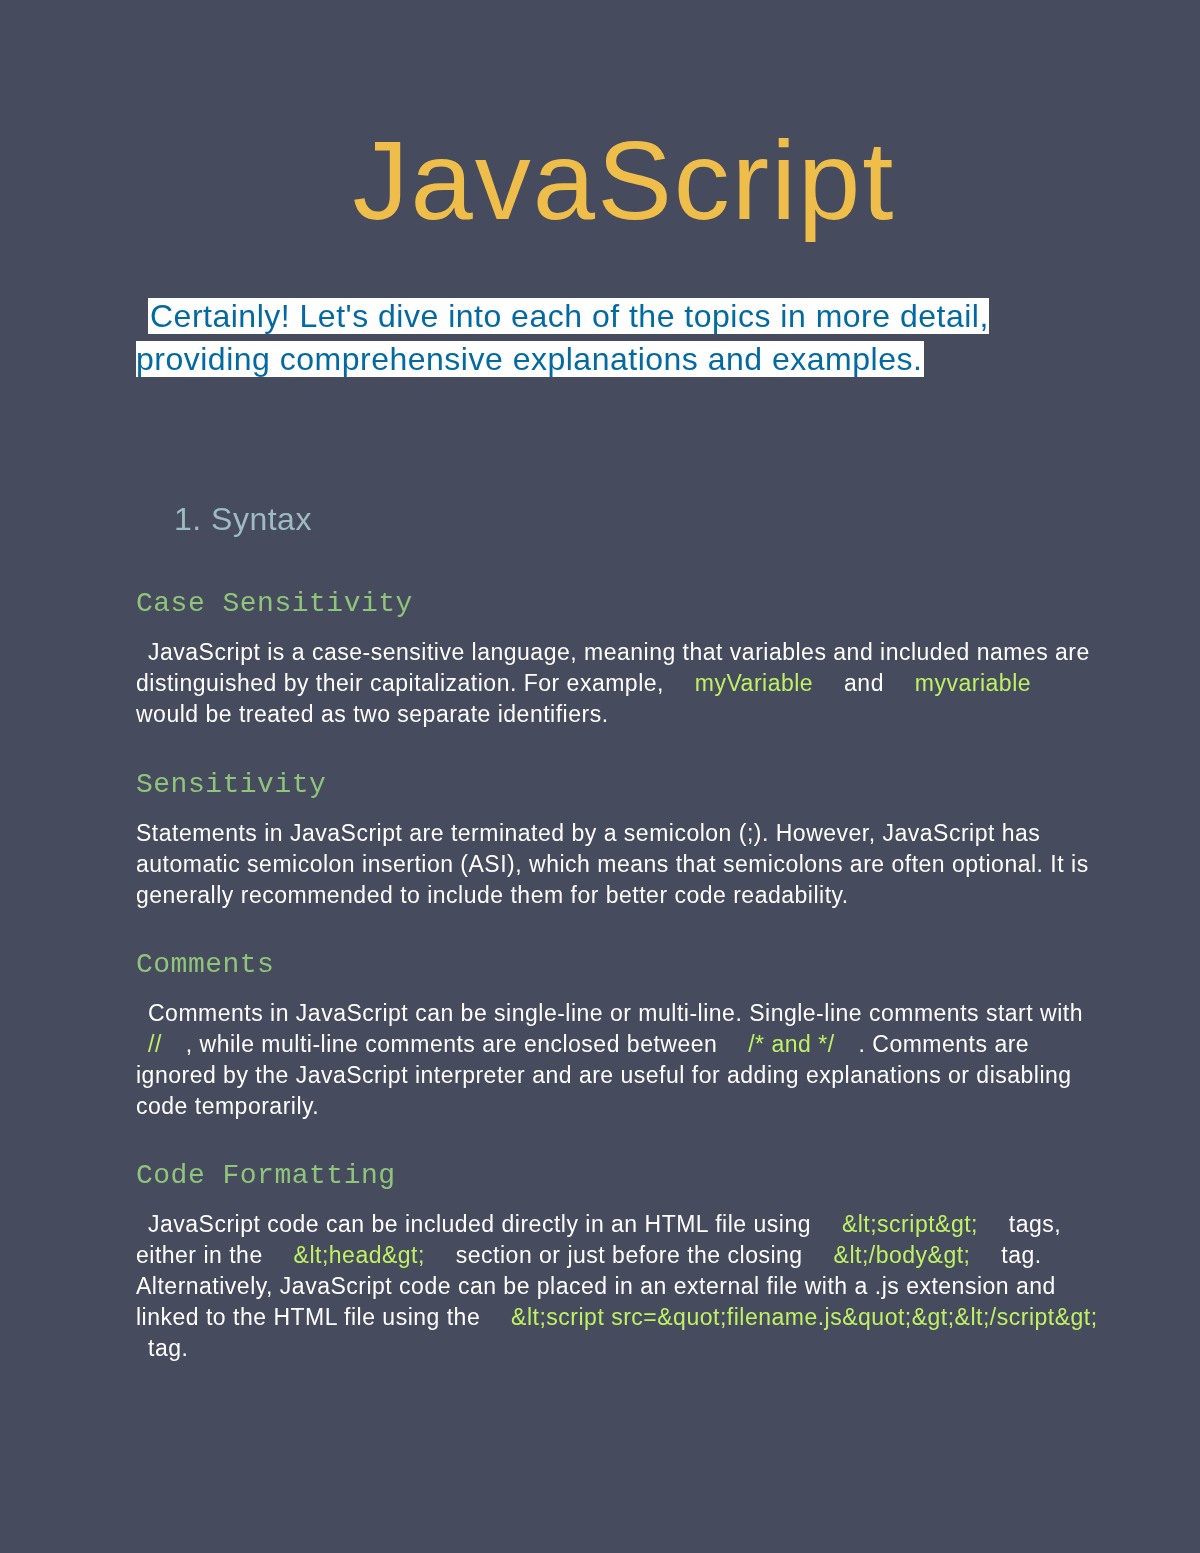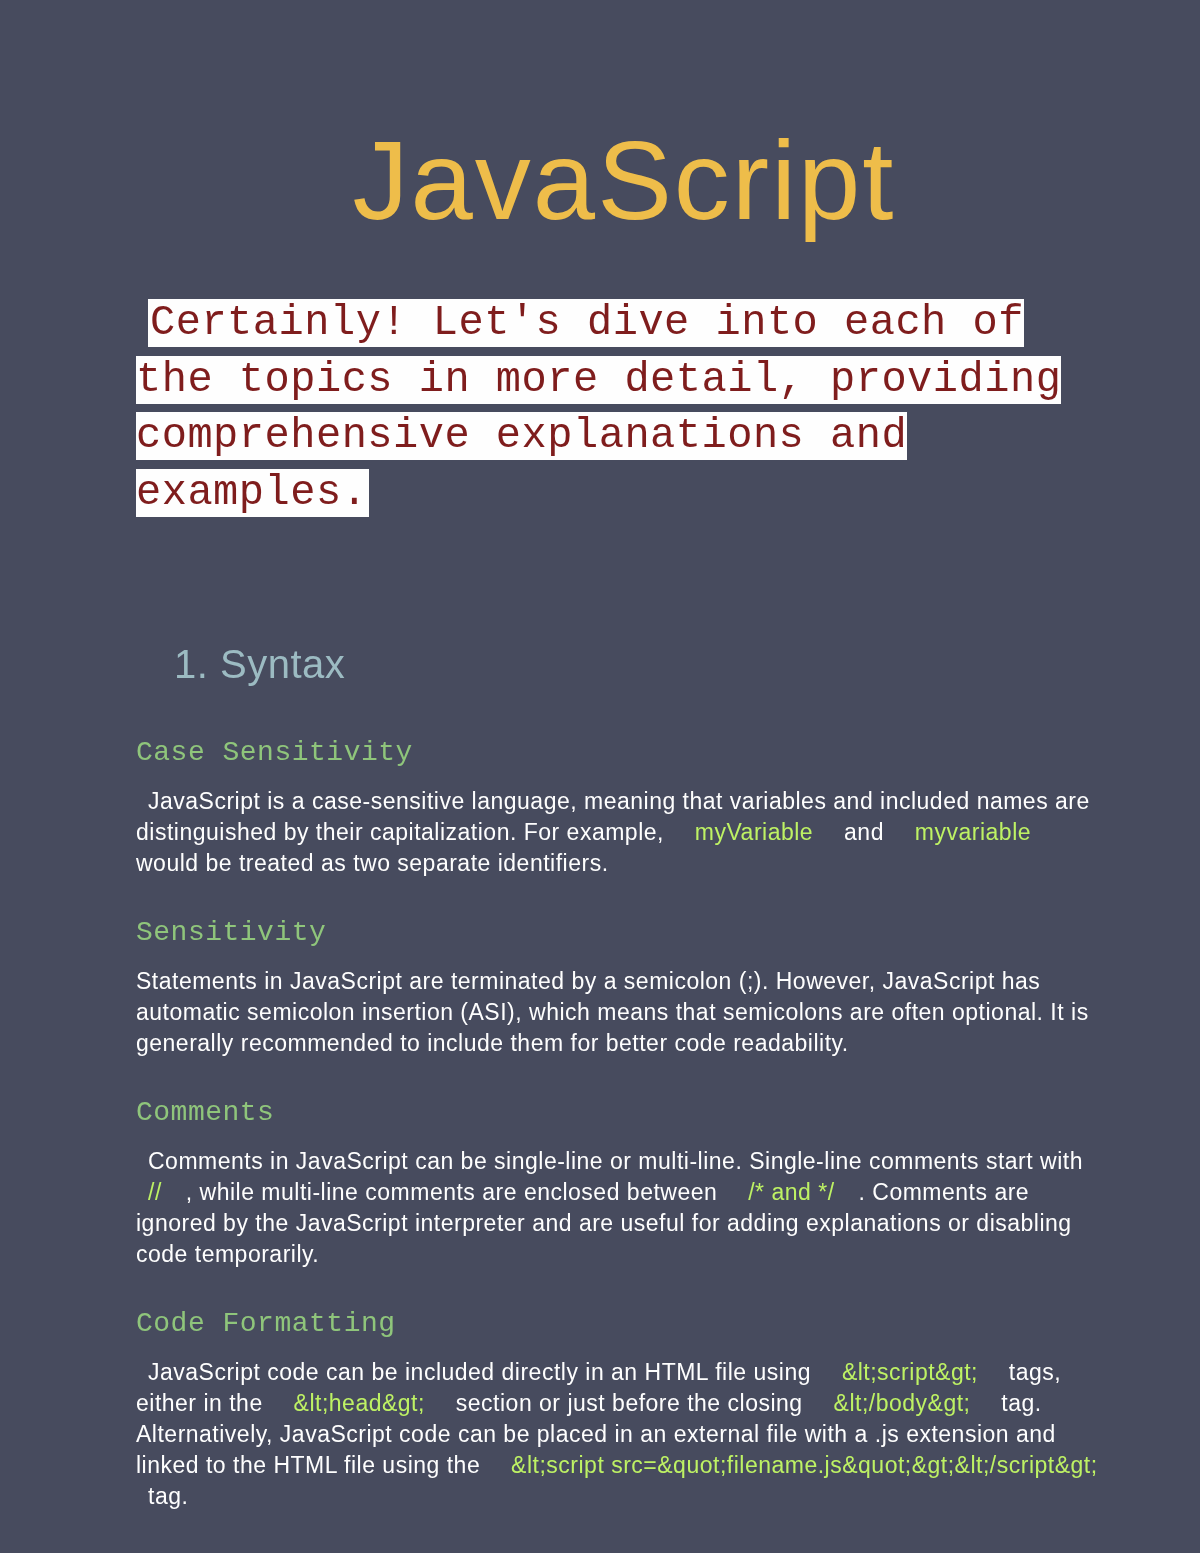--- a/index.html
+++ b/index.html
@@ -14,33 +14,32 @@
   }
   .title {
     color: #eebd4a;
     font-size: 112px;
     font-weight: 400;
     text-align: center;
     margin-bottom: 50px;
     letter-spacing: 2px;
   }
   .intro {
-    font-size: 42px;
+    font-size: 32px;
     line-height: 1.35;
-    color: #7f1d1d;
+    color: #0369a1;
     margin-bottom: 120px;
-    font-family: Liberation Mono, monospace;
   }
   .intro span {
     background: #fefefe;
     padding: 0 2px;
   }
   .section-heading {
     color: #9cbbc2;
-    font-size: 40px;
+    font-size: 32px;
     font-weight: 400;
     margin-left: 50px;
     margin-bottom: 50px;
   }
   .subheading {
     color: #8fc57b;
     font-size: 28px;
     font-weight: 400;
     margin-bottom: 18px;
     font-family: Liberation Mono, monospace;

